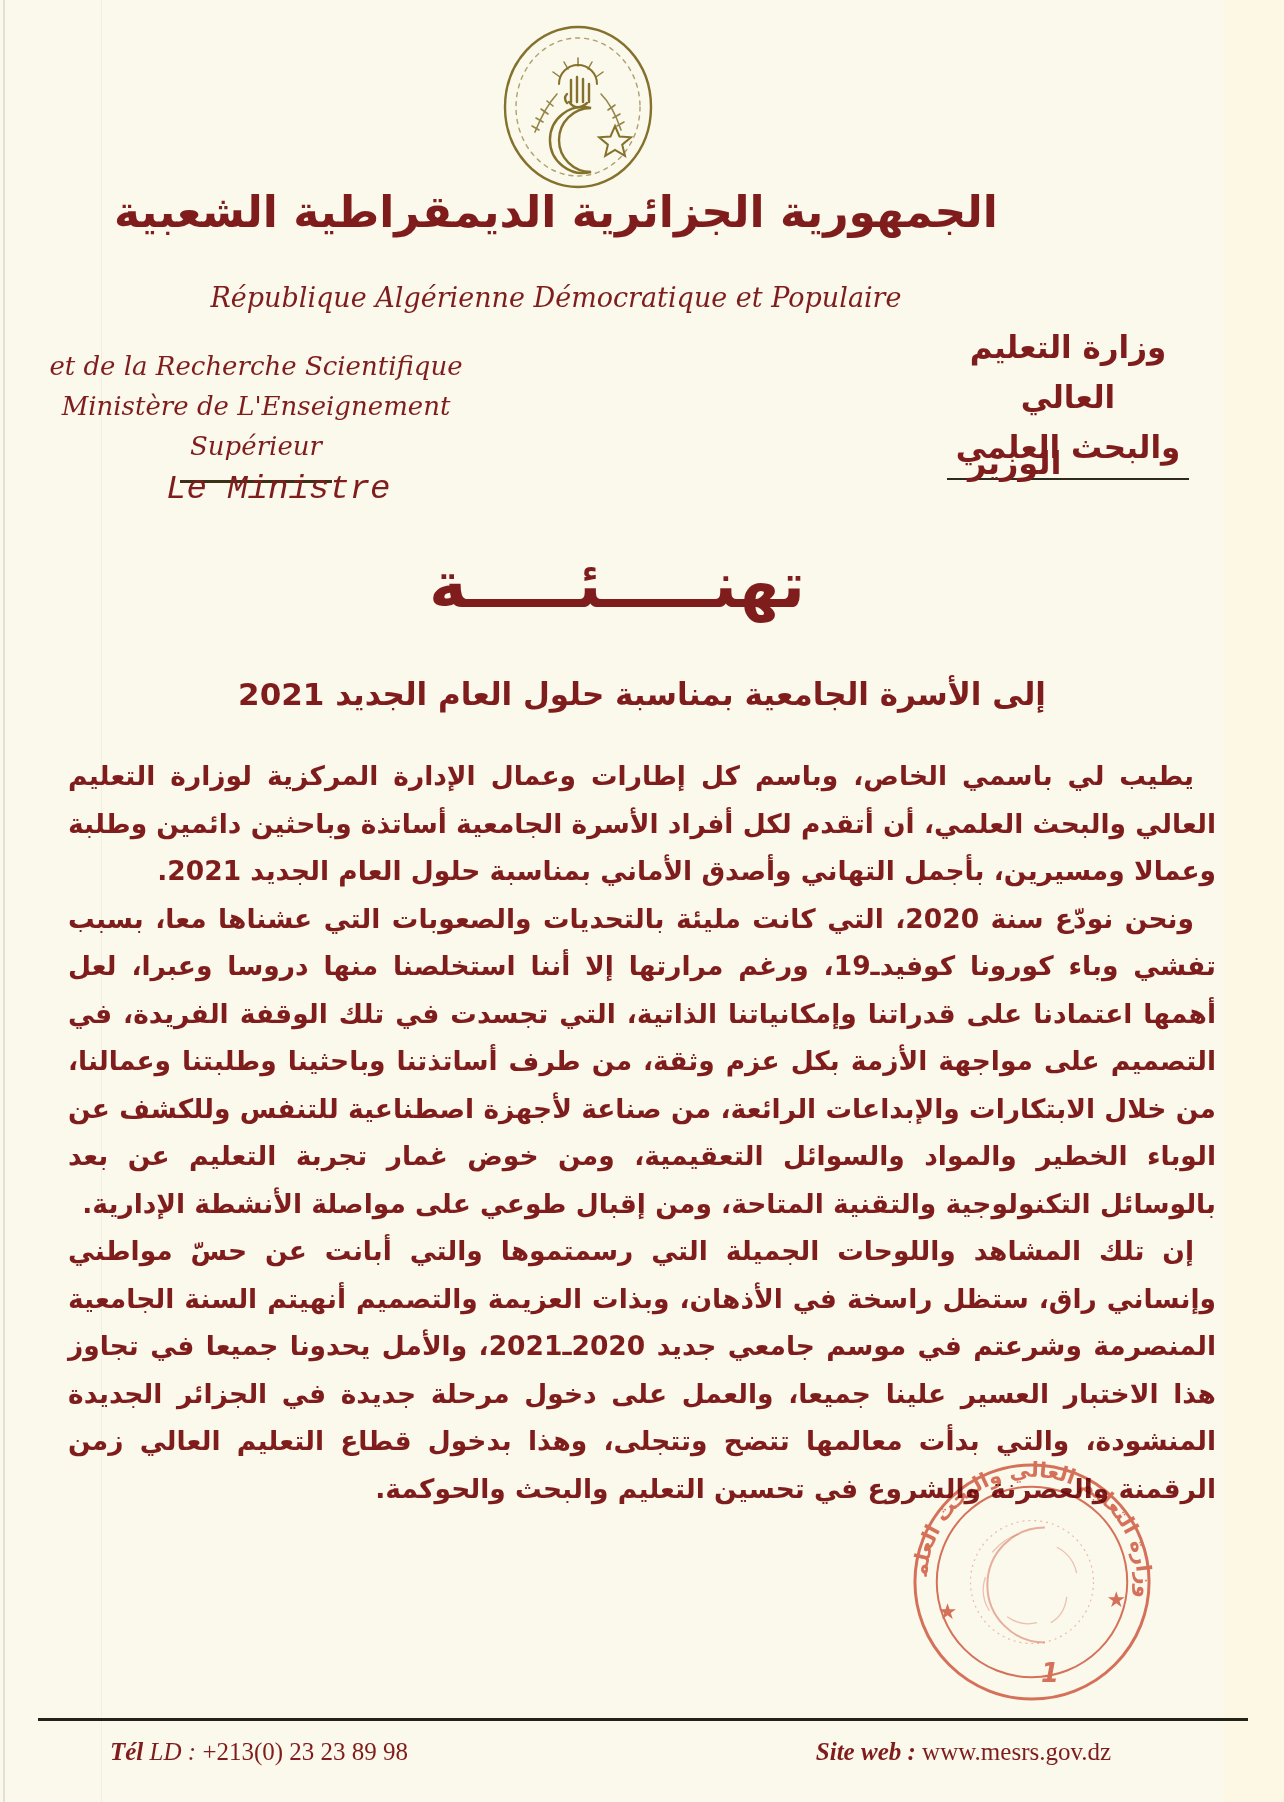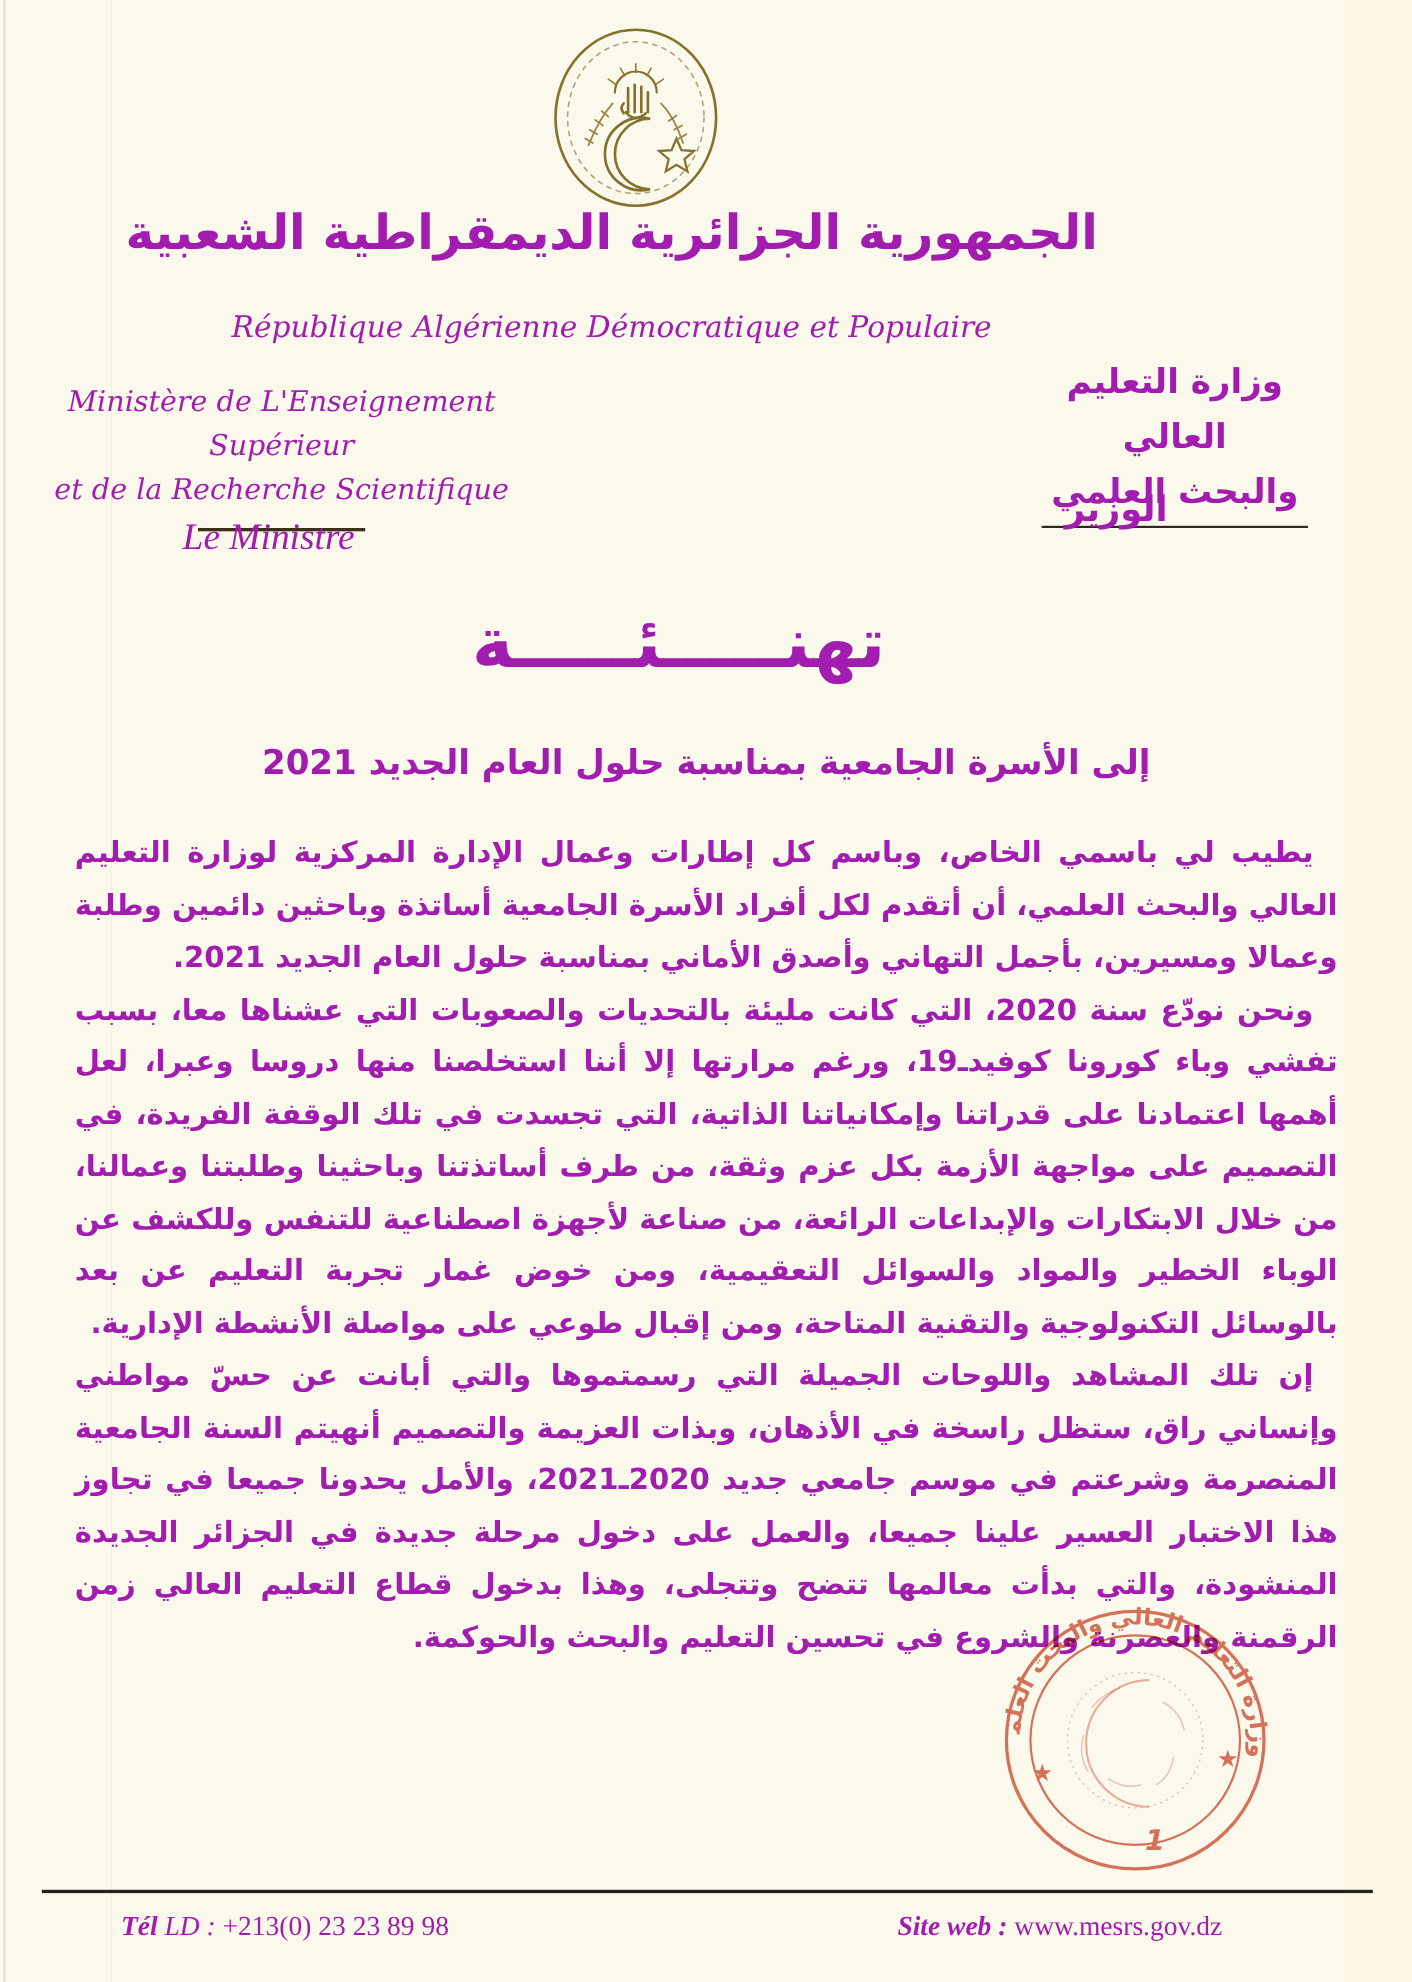--- a/index.html
+++ b/index.html
@@ -4,21 +4,21 @@
 <style>
   html,body{margin:0;padding:0;}
   body{background:#e8e4d8;}
   .page{
     position:relative;
     width:1284px;height:1802px;
     margin:0 auto;
     background:#fbf8ec;
     overflow:hidden;
     font-family:"DejaVu Sans",sans-serif;
-    color:#a21caf;
+    color:#7f1d1d;
   }
   .scan-edge{position:absolute;left:3px;top:0;bottom:0;width:2px;background:rgba(60,55,40,.12);}
   .scan-edge2{position:absolute;left:101px;top:0;bottom:0;width:1px;background:rgba(60,55,40,.05);}
   .scan-tint{position:absolute;right:0;top:0;bottom:0;width:60px;background:rgba(255,250,215,.35);}
 
   
   .emblem{position:absolute;left:487px;top:22px;width:182px;height:170px;}
   .country-ar{
     position:absolute;left:0;top:186px;width:1112px;
     text-align:center;font-size:44px;font-weight:bold;
@@ -33,21 +33,21 @@
     font-family:"DejaVu Serif",serif;font-style:italic;font-size:26px;line-height:40px;
   }
   .ministry-fr .rule{margin:14px auto 0;width:152px;height:3px;background:#3c3categorical019;background:#3c3019;}
   .ministry-ar{
     position:absolute;left:918px;top:322px;width:300px;text-align:center;
     direction:rtl;font-weight:bold;font-size:31px;line-height:50px;
   }
   .ministry-ar .rule{margin:6px auto 0;width:242px;height:2px;background:#2e2a20;}
   .minister-fr{
     position:absolute;left:166px;top:470px;
-    font-family:Liberation Serif, serif;font-style:italic;font-size:34px;
+    font-family:Liberation Mono, monospace;font-style:italic;font-size:34px;
   }
   .minister-ar{
     position:absolute;left:968px;top:444px;width:160px;text-align:left;
     direction:rtl;font-weight:bold;font-size:32px;
   }
 
   
   .calligraphy{
     position:absolute;left:0;top:548px;width:1234px;text-align:center;
     direction:rtl;font-weight:bold;font-size:64px;
@@ -123,22 +123,22 @@
 
       <path d="M104 86 A33 33 0 1 0 104 150 A26 26 0 1 1 104 86 Z" stroke-width="2.4"></path>
       <path d="M128 104 l4.5 10.5 11.5 .8 -8.8 7.4 2.8 11.2 -10 -6.1 -9.8 6.1 2.7 -11.2 -8.8 -7.4 11.4 -.8 Z" stroke-width="2"></path>
     </g>
   </svg>
 
   <div class="country-ar">الجمهورية الجزائرية الديمقراطية الشعبية</div>
   <div class="country-fr">République Algérienne Démocratique et Populaire</div>
 
   <div class="ministry-fr">
+    <div>et de la Recherche Scientifique</div>
     <div>Ministère de L'Enseignement Supérieur</div>
-    <div>et de la Recherche Scientifique</div>
     <div class="rule"></div>
   </div>
 
   <div class="ministry-ar">
     <div>وزارة التعليم العالي</div>
     <div>والبحث العلمي</div>
     <div class="rule"></div>
   </div>
 
   <div class="minister-fr">Le Ministre</div>

